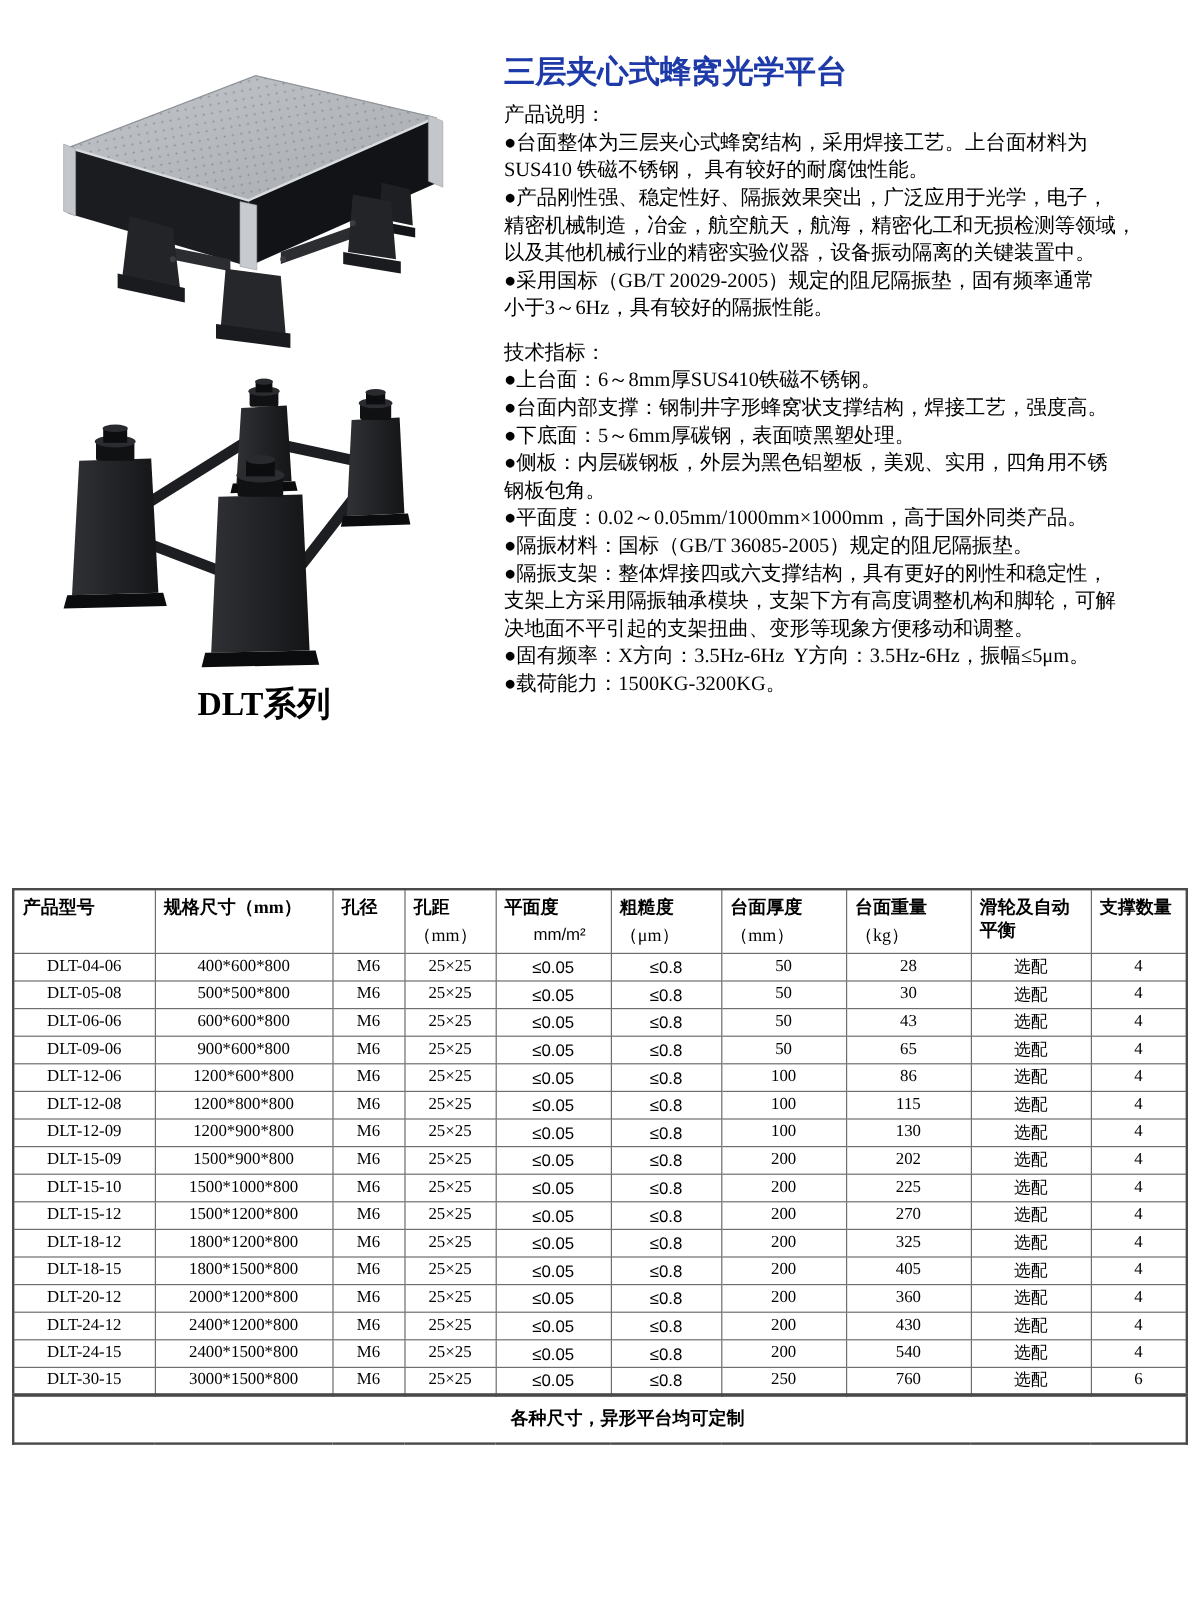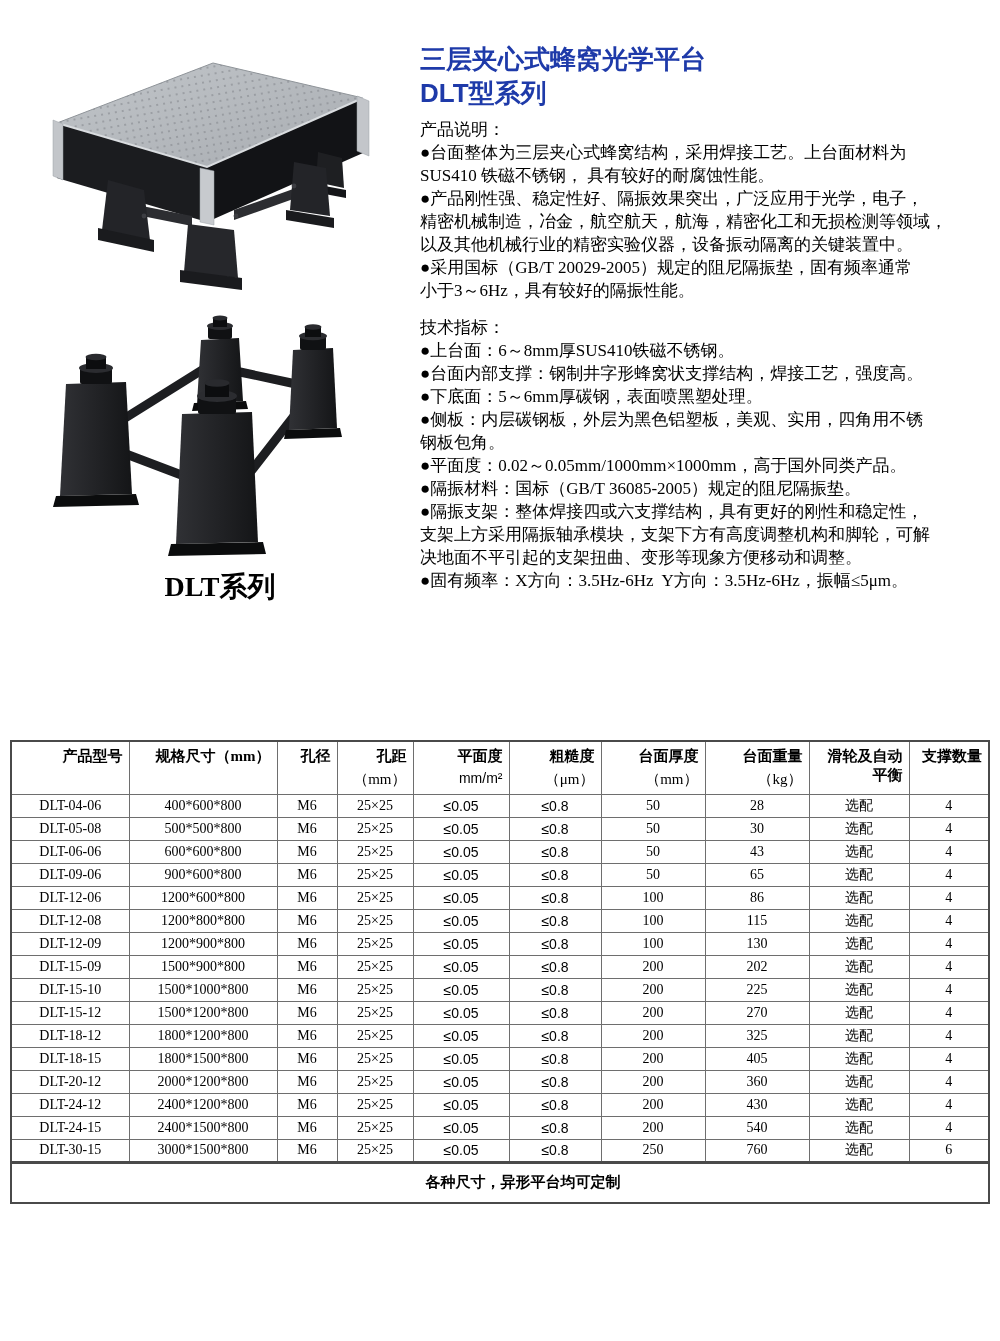--- a/index.html
+++ b/index.html
@@ -33,21 +33,21 @@
 
   
   .spec-table {
     position:absolute; left:10px; top:740px; width:978px;
     border-collapse:collapse; table-layout:fixed;
     border:2px solid #4a4a4a; font-size:14px;
   }
   .spec-table th, .spec-table td { border:1px solid #6e6e6e; overflow:hidden; }
   .spec-table th {
     height:53px; font-size:15px; font-weight:bold;
-    text-align:right; vertical-align:top; padding:5px 6px 2px 7px;
+    text-align:left; vertical-align:top; padding:5px 6px 2px 7px;
   }
   .spec-table th .hsub { margin-top:4px; font-weight:normal; }
   .spec-table th .latin { font-family:"Liberation Sans","DejaVu Sans",sans-serif; font-size:14px;margin-left:24px; }
   .spec-table td { height:23px; text-align:center; padding:1px 2px; }
   .spec-table td.sans { font-family:"Liberation Sans","DejaVu Sans",sans-serif; }
   .spec-table tfoot td {
     border-top:3px solid #4a4a4a; height:41px;
     font-weight:bold; font-size:15px; text-align:center;padding-left:48px;
   }
 </style>
@@ -142,21 +142,20 @@
         <rect x="175" y="75" width="24" height="14" fill="#0c0d0f"></rect>
         <ellipse cx="187" cy="75" rx="12.5" ry="3.8" fill="#292a2e"></ellipse>
       </g>
     </svg>
   </div>
 
   <div class="photo-caption">DLT系列</div>
 
   <div class="right-col">
     <div class="doc-title" style="color: rgb(30, 58, 169);">三层夹心式蜂窝光学平台</div>
-    <div class="doc-title" style="color: rgb(30, 58, 169);">DLT型系列</div>
 
     <div class="section">
       <div class="section-heading">产品说明：</div>
       <div class="bullets">
           <div class="line">●台面整体为三层夹心式蜂窝结构，采用焊接工艺。上台面材料为
 SUS410 铁磁不锈钢， 具有较好的耐腐蚀性能。</div>
           <div class="line">●产品刚性强、稳定性好、隔振效果突出，广泛应用于光学，电子，
 精密机械制造，冶金，航空航天，航海，精密化工和无损检测等领域，
 以及其他机械行业的精密实验仪器，设备振动隔离的关键装置中。</div>
           <div class="line">●采用国标（GB/T 20029-2005）规定的阻尼隔振垫，固有频率通常
@@ -171,20 +170,21 @@
           <div class="line">●台面内部支撑：钢制井字形蜂窝状支撑结构，焊接工艺，强度高。</div>
           <div class="line">●下底面：5～6mm厚碳钢，表面喷黑塑处理。</div>
           <div class="line">●侧板：内层碳钢板，外层为黑色铝塑板，美观、实用，四角用不锈
 钢板包角。</div>
           <div class="line">●平面度：0.02～0.05mm/1000mm×1000mm，高于国外同类产品。</div>
           <div class="line">●隔振材料：国标（GB/T 36085-2005）规定的阻尼隔振垫。</div>
           <div class="line">●隔振支架：整体焊接四或六支撑结构，具有更好的刚性和稳定性，
 支架上方采用隔振轴承模块，支架下方有高度调整机构和脚轮，可解
 决地面不平引起的支架扭曲、变形等现象方便移动和调整。</div>
           <div class="line">●固有频率：X方向：3.5Hz-6Hz  Y方向：3.5Hz-6Hz，振幅≤5μm。</div>
+          <div class="line">●载荷能力：1500KG-3200KG。</div>
         </div>
     </div>
   </div>
 
   <table class="spec-table">
     <colgroup>
       <col style="width:118px">
         <col style="width:148px">
         <col style="width:60px">
         <col style="width:76px">

